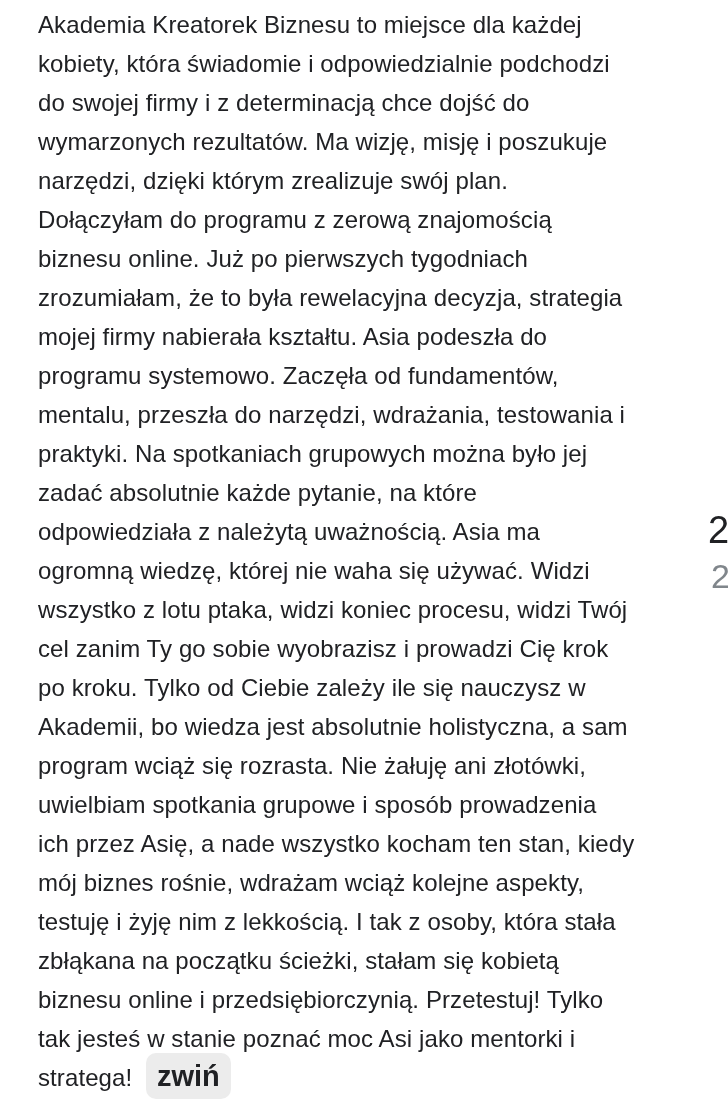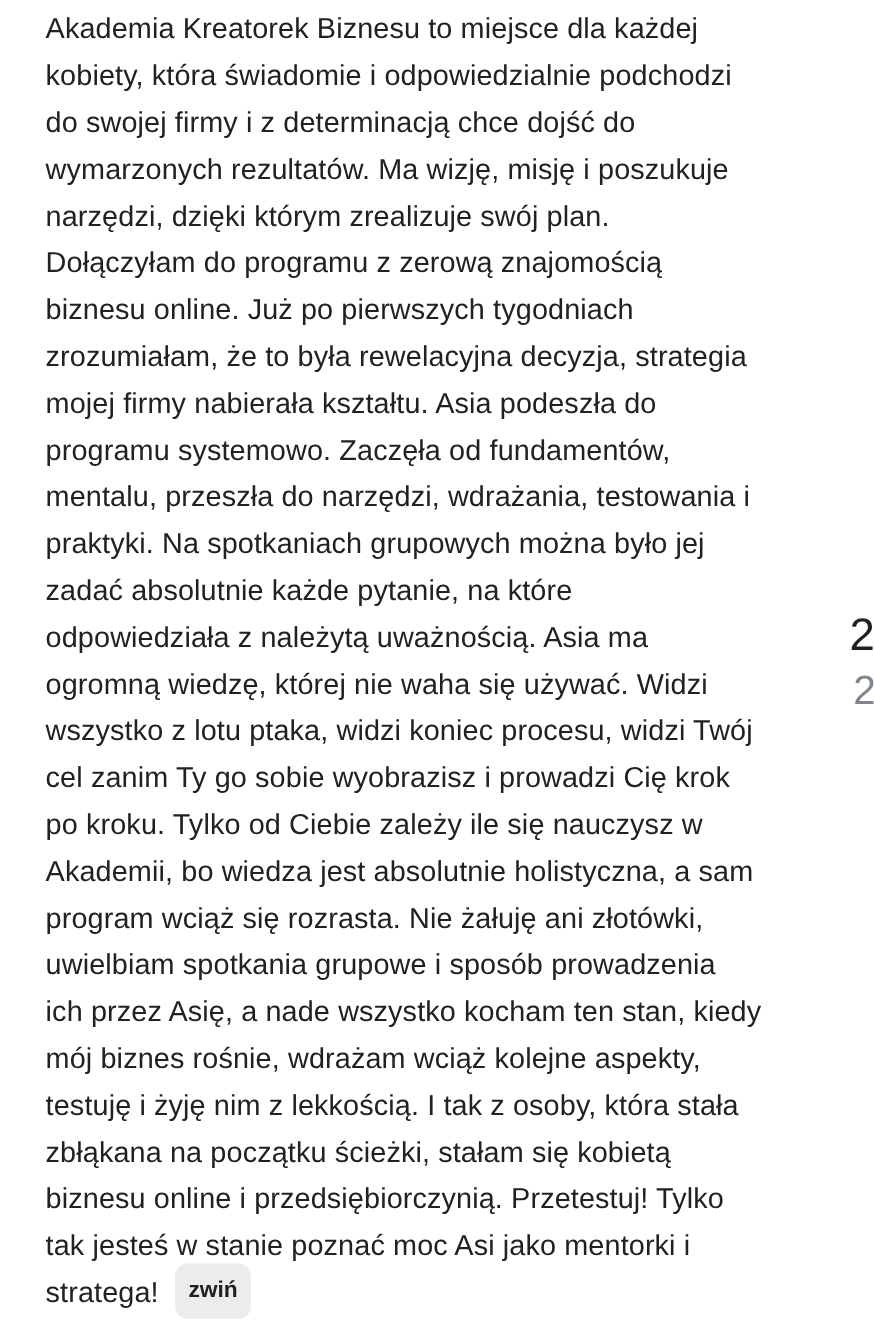--- a/index.html
+++ b/index.html
@@ -36,21 +36,21 @@
     position: absolute;
     left: 146px;
     top: 1053px;
     height: 46px;
     line-height: 46px;
     padding: 0 11px;
     background: #ececec;
     border: none;
     border-radius: 10px;
     font-family: "Liberation Sans", "DejaVu Sans", sans-serif;
-    font-size: 19px;
+    font-size: 29px;
     font-weight: 700;
     color: #202124;
     cursor: pointer;
     display: inline-block;
   }
   .frag {
     position: absolute;
     white-space: nowrap;
   }
   .frag-top {

